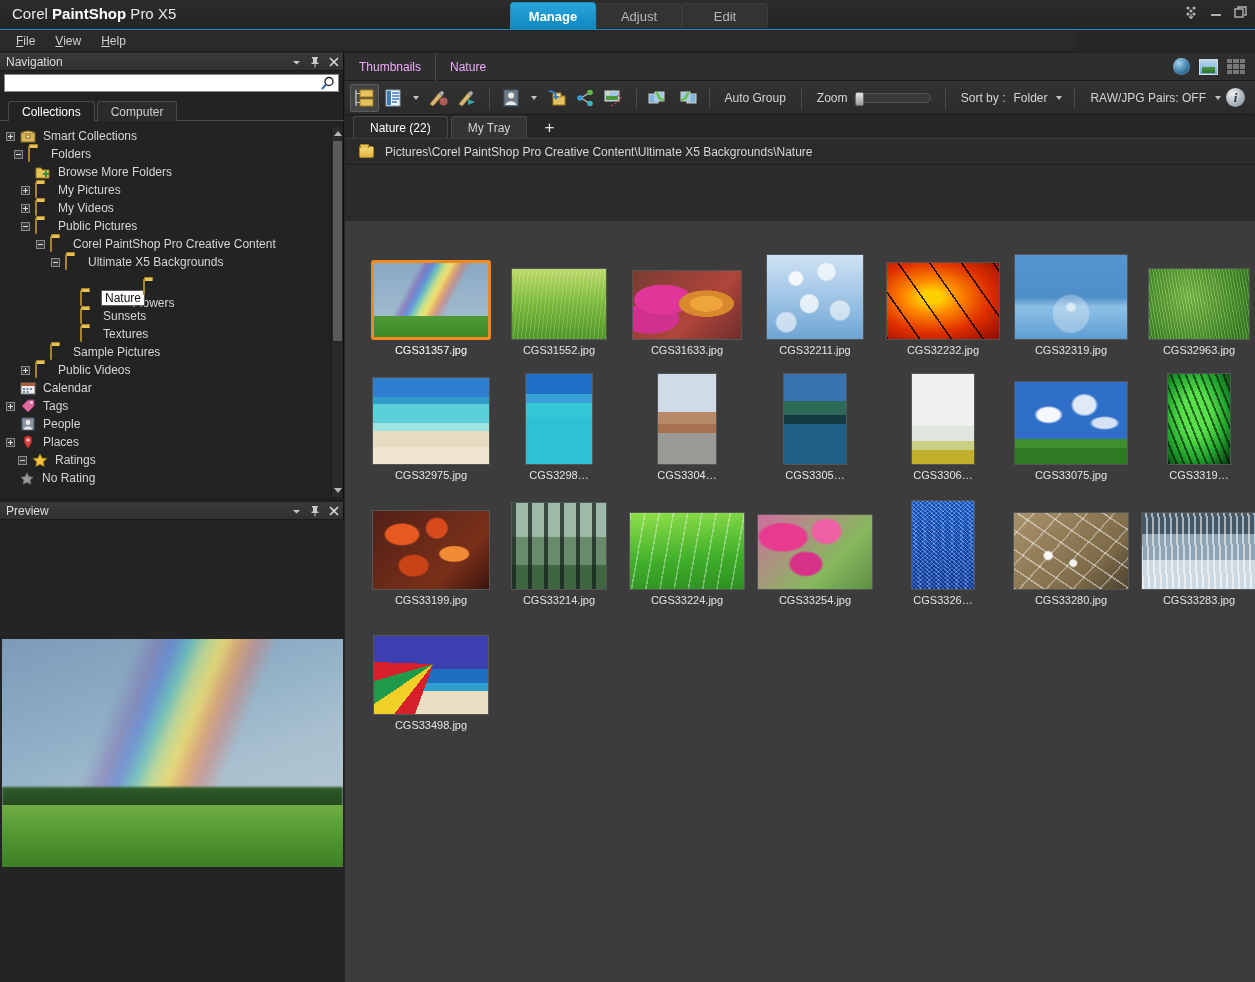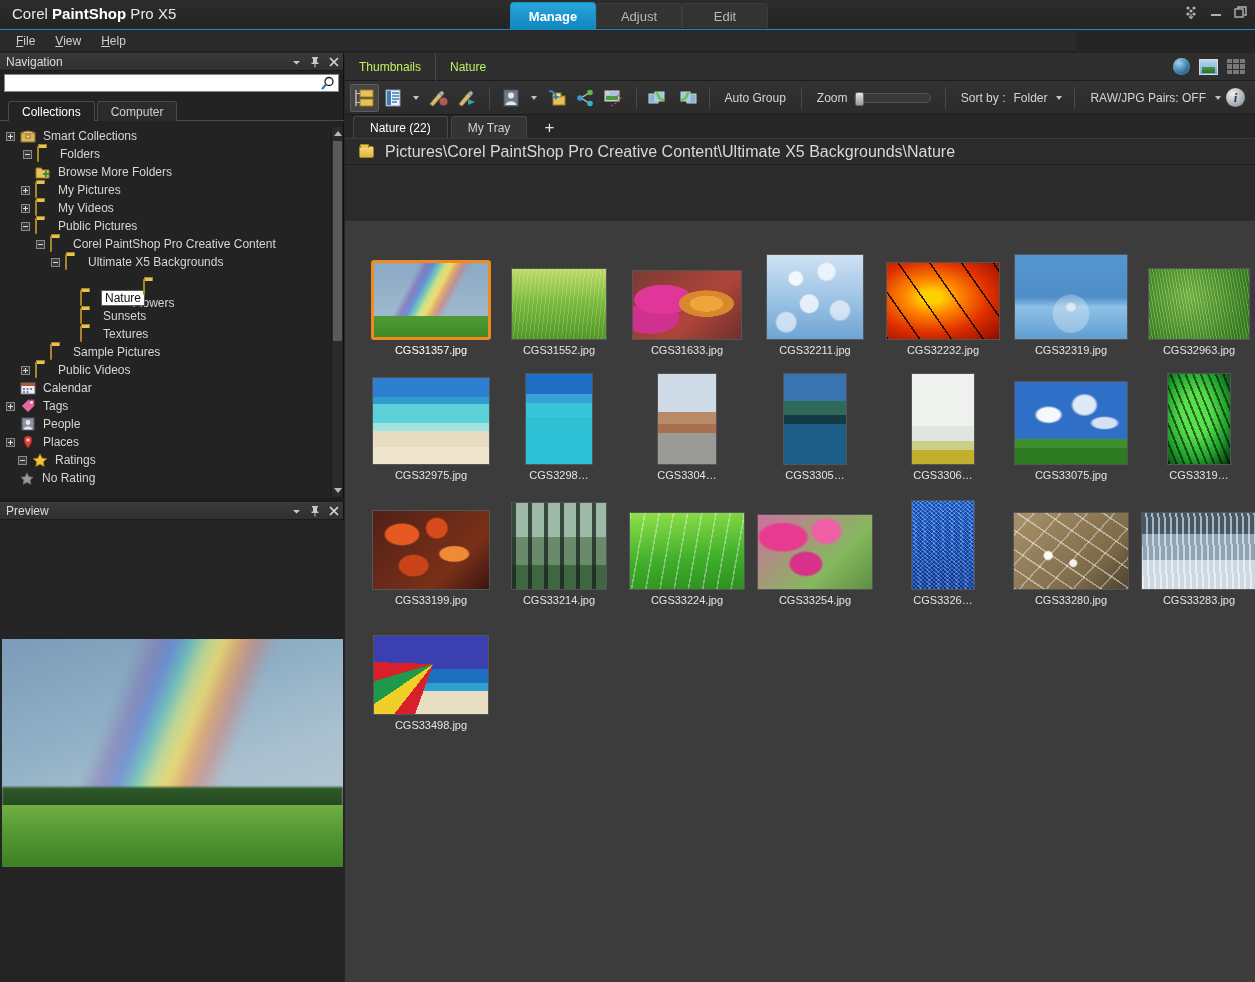--- a/index.html
+++ b/index.html
@@ -178,21 +178,21 @@
     filter: blur(1px);
   }
 
   
   .main { position: absolute; left: 345px; top: 53px; width: 910px; height: 929px; background: #2b2b2b; }
 
   .browser-tabs {
     height: 28px; background: #2e2e2e; border-bottom: 1px solid #1c1c1c;
     display: flex; align-items: center;
   }
-  .btab { font-size: 12px; color: #bef264; padding: 0 14px; height: 28px; display: flex; align-items: center; cursor: pointer; }
+  .btab { font-size: 12px; color: #f0abfc; padding: 0 14px; height: 28px; display: flex; align-items: center; cursor: pointer; }
   .btab.sep { border-left: 1px solid #4a4a4a; }
   .view-icons { margin-left: auto; display: flex; align-items: center; gap: 9px; padding-right: 10px; }
   .globe-ic { width: 17px; height: 17px; border-radius: 50%;
     background: radial-gradient(circle at 35% 30%, #9fd4f0, #2a6c99 65%, #18405c);
     box-shadow: inset 0 0 2px rgba(255,255,255,.5); }
   .photo-ic { width: 19px; height: 16px; background: linear-gradient(#b9d8ef,#6fa9d6); border: 1px solid #dadada; position: relative; }
   .photo-ic::after { content:""; position:absolute; left:2px; bottom:1px; width: 13px; height: 6px;
     background: linear-gradient(#4d9a3e,#2d6e24); }
   .grid-ic { width: 18px; height: 16px; display: grid; grid-template-columns: repeat(3,1fr); grid-template-rows: repeat(3,1fr); gap: 1px; }
   .grid-ic i { background: #787878; display: block; }
@@ -222,21 +222,21 @@
     border: 1px solid #484848; border-bottom: none; border-radius: 3px 3px 0 0;
     margin-right: 3px; cursor: pointer; position: relative;
   }
   .tray-tab.active { background: #2b2b2b; color: #fff; }
   .tray-plus { font-size: 17px; color: #e2e2e2; padding: 0 14px; font-weight: 300; }
 
   .path-bar {
     height: 26px; background: #2b2b2b; display: flex; align-items: center;
     padding-left: 10px; border-bottom: 1px solid #1f1f1f;
   }
-  .path-text { font-size: 16px; color: #d8d8d8; margin-left: 11px; white-space: nowrap; }
+  .path-text { font-size: 12px; color: #d8d8d8; margin-left: 11px; white-space: nowrap; }
 
   .grid-area {
     position: absolute; left: 0; top: 168px; width: 910px; height: 761px;
     background: #3c3c3c; padding: 10px 0 0 0; overflow: hidden;
   }
   .thumb-grid { display: flex; flex-wrap: wrap; }
   .thumb-cell {
     width: 128px; height: 125px; display: flex; flex-direction: column;
     align-items: center; justify-content: flex-end; cursor: pointer; padding-left: 44px;
   }
@@ -343,21 +343,21 @@
           <span class="expander plus"></span>
           <span class="ico">
             <svg width="16" height="14" viewBox="0 0 16 14">
               <rect x="1" y="4" width="14" height="9" fill="#d8b45c" stroke="#8d6f23"></rect>
               <path d="M1 4 q7 -4 14 0" fill="#e7c97e" stroke="#8d6f23"></path>
               <rect x="6" y="6" width="4" height="3" fill="#f4e6b6" stroke="#8d6f23"></rect>
             </svg>
           </span>
           <span class="tree-label">Smart Collections</span>
         </div>
-        <div class="tree-row" style="padding-left: 23px;">
+        <div class="tree-row" style="padding-left: 14px;">
           <span class="expander minus"></span>
           <span class="ico"><span class="folder-ico" style="margin-top: 2px;"></span></span>
           <span class="tree-label">Folders</span>
         </div>
         <div class="tree-row" style="padding-left: 21px;">
           <span class="expander none"></span>
           <span class="ico">
             <svg width="16" height="14" viewBox="0 0 16 14">
               <path d="M1 3 h5 l1.5 2 h6.5 v8 h-13z" fill="#e6c35a" stroke="#9c7a21"></path>
               <g fill="#2f8f3f">

